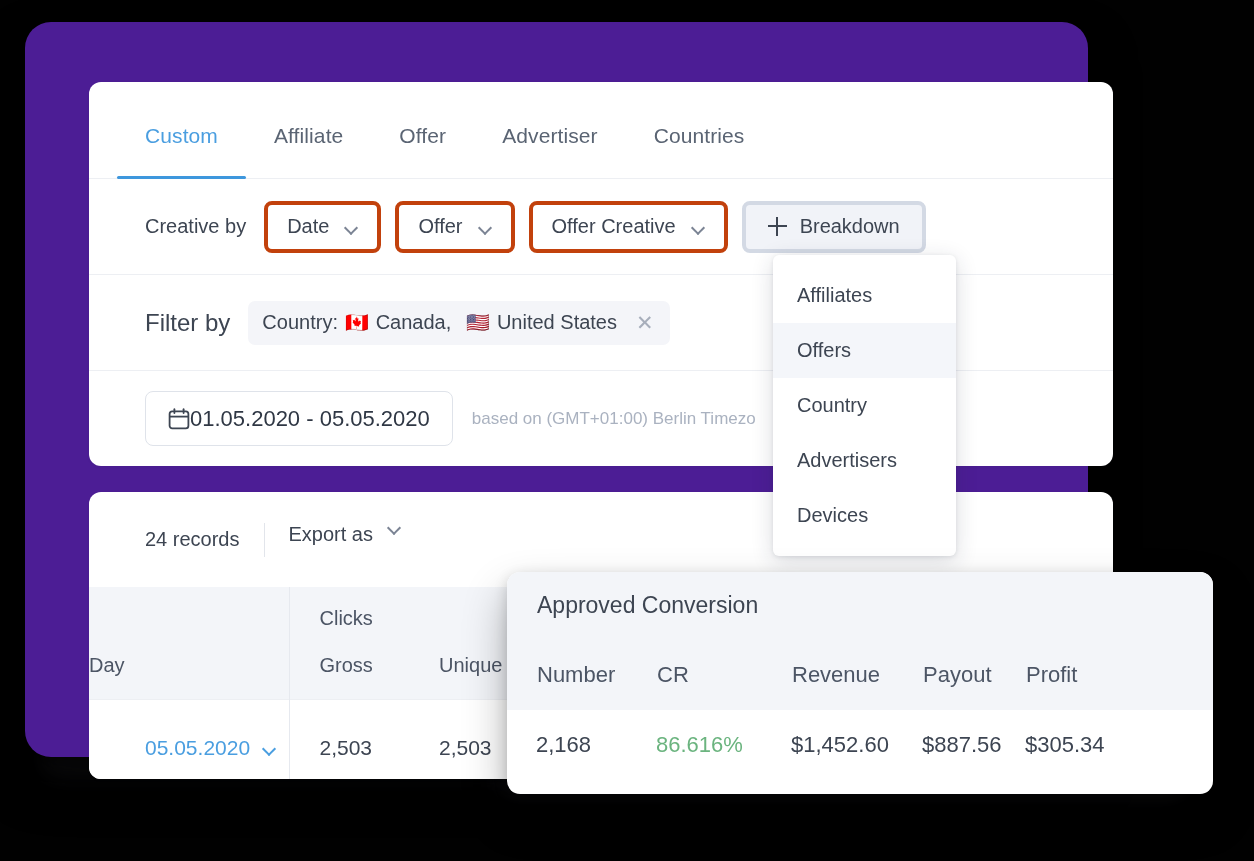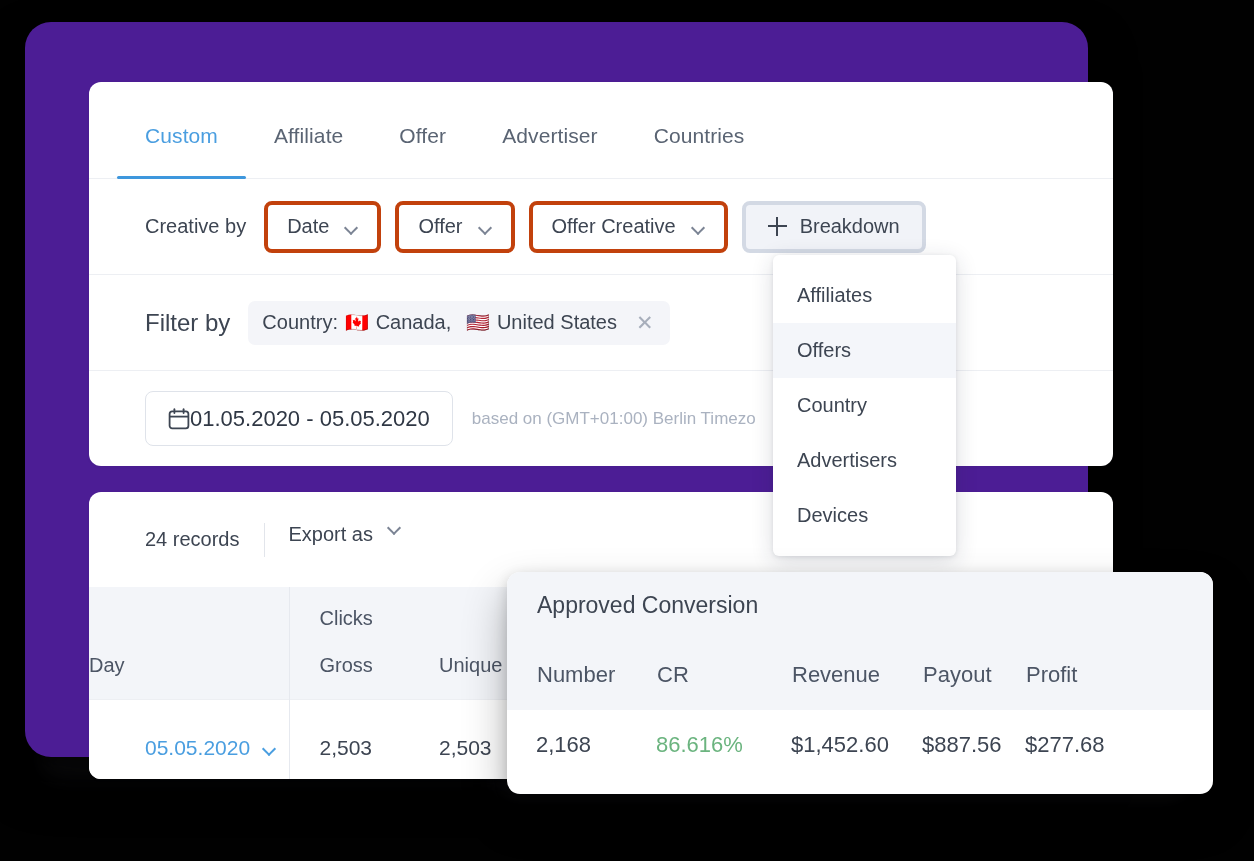--- a/index.html
+++ b/index.html
@@ -503,18 +503,18 @@
           <span class="cw-revenue">Revenue</span>
           <span class="cw-payout">Payout</span>
           <span class="cw-profit">Profit</span>
         </div>
       </div>
       <div id="cp-vals">
         <span class="cw-number">2,168</span>
         <span class="cw-cr green">86.616%</span>
         <span class="cw-revenue">$1,452.60</span>
         <span class="cw-payout">$887.56</span>
-        <span class="cw-profit">$277.68</span>
+        <span class="cw-profit">$305.34</span>
       </div>
     </div>
 
   </div>
 </div>
 
 </body></html>

